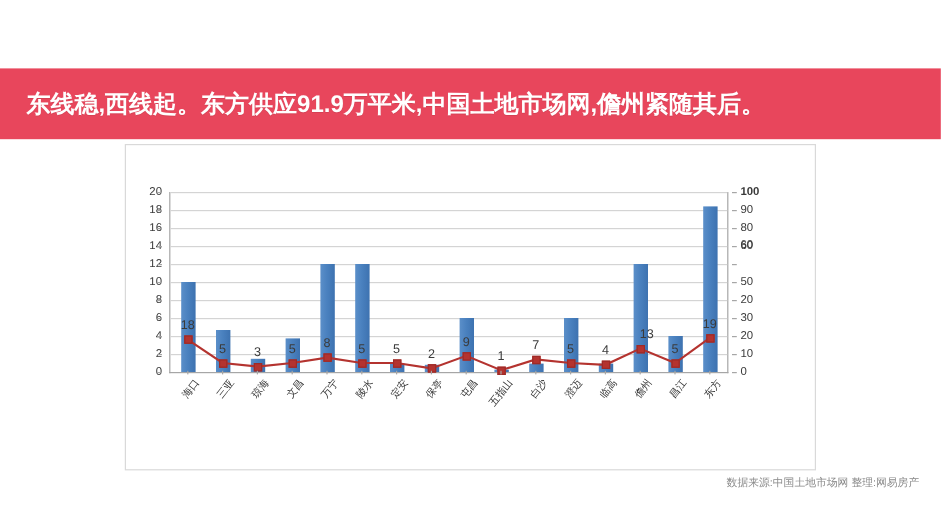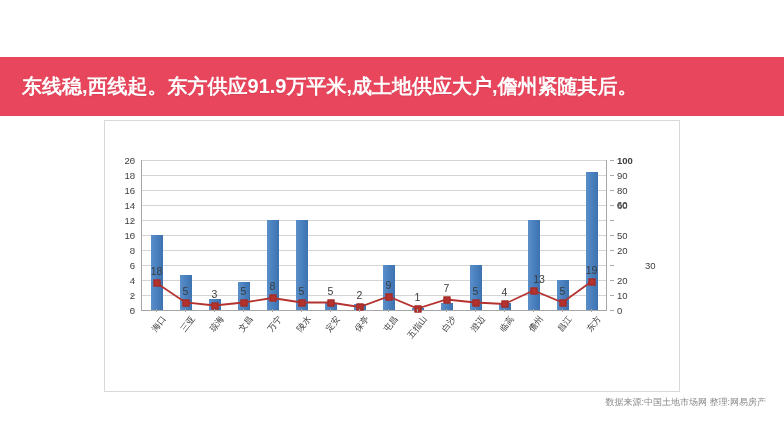--- a/index.html
+++ b/index.html
@@ -227,21 +227,21 @@
     top: 396px;
     font-size: 9px;
     color: #8a8a8a;
     white-space: nowrap;
   }
 </style>
 </head>
 <body>
 
 <div id="banner">
-  <div id="banner-text">东线稳,西线起。东方供应91.9万平米,成土地供应大户,儋州紧随其后。</div>
+  <div id="banner-text">东线稳,西线起。东方供应91.9万平米,中国土地市场网,儋州紧随其后。</div>
 </div>
 
 <div id="chart-card">
 
   <div id="plot-wrap">
     <div id="y-left">
         <div class="ytick" style="top: 150px;">0</div>
         <div class="ytickmark" style="top: 150px; left: 26px;"></div>
         <div class="ytick" style="top: 135px;">2</div>
         <div class="ytickmark" style="top: 135px; left: 26px;"></div>
@@ -264,21 +264,21 @@
         <div class="ytick" style="top: 0px;">20</div>
         <div class="ytickmark" style="top: 0px; left: 26px;"></div>
       </div>
     <div id="y-right">
         <div class="ytick" style="top: 150px; padding-left: 7px;">0</div>
         <div class="ytickmark" style="top: 150px; left: 0px;"></div>
         <div class="ytick" style="top: 135px; padding-left: 7px;">10</div>
         <div class="ytickmark" style="top: 135px; left: 0px;"></div>
         <div class="ytick" style="top: 120px; padding-left: 7px;">20</div>
         <div class="ytickmark" style="top: 120px; left: 0px;"></div>
-        <div class="ytick" style="top: 105px; padding-left: 7px; margin-left: 28px;">30</div>
+        <div class="ytick" style="top: 105px; padding-left: 7px;">30</div>
         <div class="ytickmark" style="top: 105px; left: 0px;"></div>
         <div class="ytick" style="top: 90px; padding-left: 7px;">20</div>
         <div class="ytickmark" style="top: 90px; left: 0px;"></div>
         <div class="ytick" style="top: 75px; padding-left: 7px;">50</div>
         <div class="ytickmark" style="top: 75px; left: 0px;"></div>
         <div class="ytick" style="top: 44px; padding-left: 7px;">60</div>
         <div class="ytickmark" style="top: 60px; left: 0px;"></div>
         <div class="ytick" style="top: 45px; padding-left: 7px;">60</div>
         <div class="ytickmark" style="top: 45px; left: 0px;"></div>
         <div class="ytick" style="top: 30px; padding-left: 7px;">80</div>

